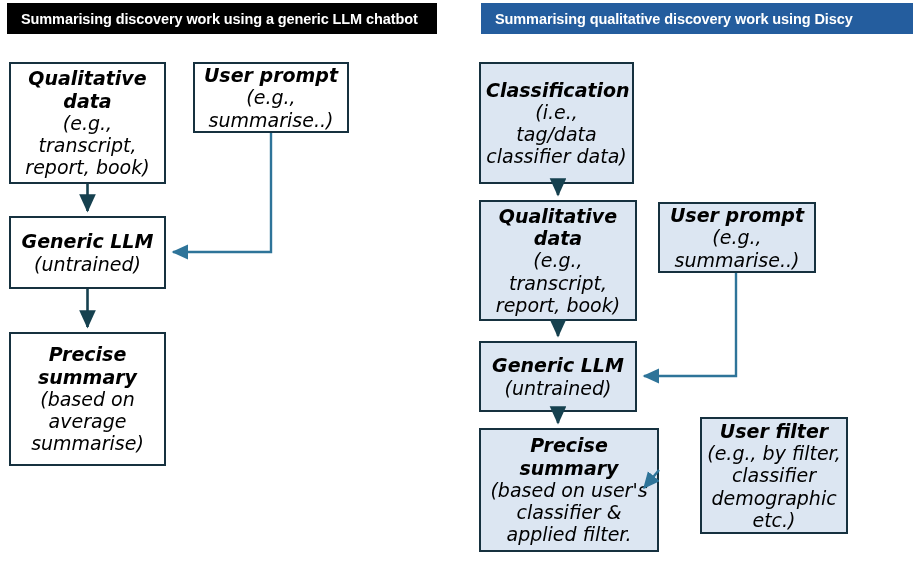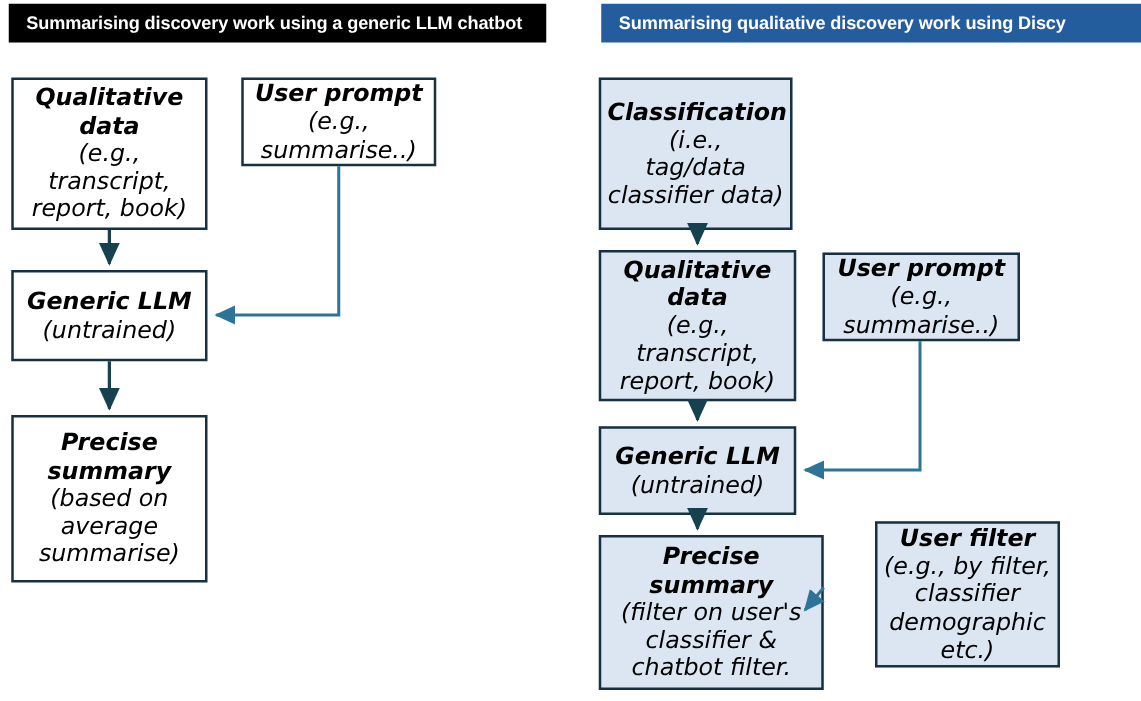--- a/index.html
+++ b/index.html
@@ -164,23 +164,23 @@
   <div id="right-generic-llm" class="node shaded">
     <span class="txt">
       <span class="hd">Generic LLM</span><br>
       <span>(untrained)</span>
     </span>
   </div>
 
   <div id="right-precise-summary" class="node shaded">
     <span class="txt">
       <span class="hd">Precise summary</span><br>
-      <span>(filter on user's</span><br>
+      <span>(based on user's</span><br>
       <span>classifier &amp;</span><br>
-      <span>chatbot filter.</span><br>
+      <span>applied filter.</span><br>
     </span>
   </div>
 
   <div id="right-user-filter" class="node shaded">
     <span class="txt">
       <span class="hd">User filter</span><br>
       <span>(e.g., by filter,</span><br>
       <span>classifier</span><br>
       <span>demographic etc.)</span>
     </span>

